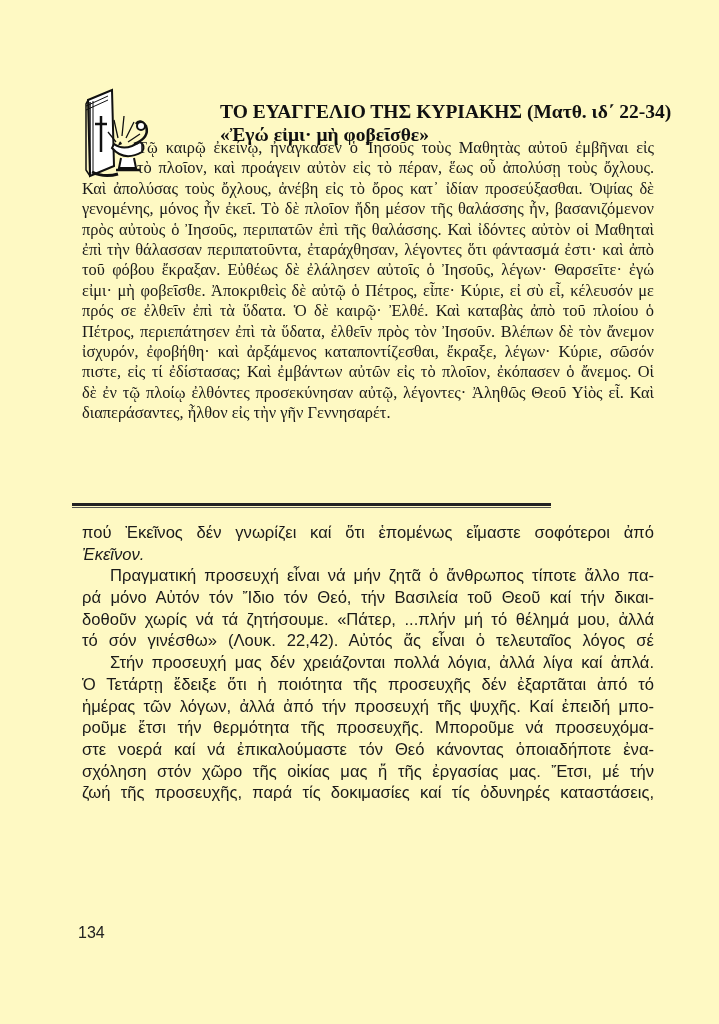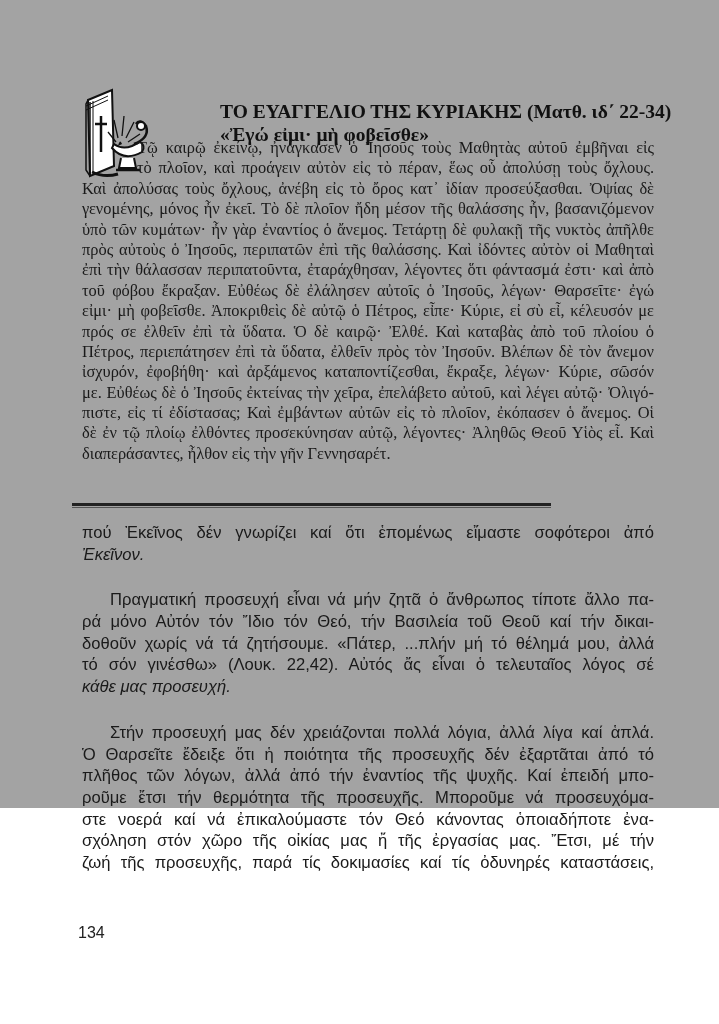--- a/index.html
+++ b/index.html
@@ -1,36 +1,36 @@
 <!DOCTYPE html>
 <html><head>
 <meta charset="utf-8">
 <style>
   html, body { margin: 0; padding: 0; background: #ffffff; }
   body { width: 719px; height: 1024px; position: relative; overflow: hidden; color: #1a1a1a; }
-  .page { position: absolute; left: 0; top: 0; width: 719px; height: 808px; background: #a3a3a3; }
+  .page { position: absolute; left: 0; top: 0; width: 719px; height: 1024px; background: #fef9c3; }
 
   .gospel-box { position: absolute; left: 82px; top: 82px; width: 572px; }
   .ornament { position: absolute; left: 2px; top: 4px; width: 78px; height: 92px; }
   .title { position: absolute; left: 138px; top: 6px; font-family: "Liberation Serif", serif; font-weight: bold;
            font-size: 19.5px; line-height: 22px; white-space: nowrap; color: #111; }
   .subtitle { position: absolute; left: 138px; top: 32px; font-family: "Liberation Serif", serif; font-weight: bold;
               font-size: 19.5px; line-height: 22px; white-space: nowrap; color: #111; margin-top: 10px; }
   .gospel-text { position: absolute; left: 0; top: 56px; width: 572px; font-family: "Liberation Serif", serif;
                  font-size: 16.4px; color: #1a1a1a; }
   .gline { height: 20.4px; line-height: 20.4px; white-space: nowrap; text-align: justify; text-align-last: justify; }
   .gline.indent { padding-left: 55px; }
   .gline.last { text-align-last: left; }
   .rule-wide { position: absolute; left: 72px; top: 503px; width: 479px; height: 5px;
                border-top: 3px solid #222; border-bottom: 1px solid #555; box-sizing: border-box; }
 
   .body-text { position: absolute; left: 82px; top: 522px; width: 572px; font-family: "Liberation Sans", sans-serif;
                font-size: 16.6px; color: #1a1a1a; }
   .bline { height: 21.7px; line-height: 21.7px; white-space: nowrap; text-align: justify; text-align-last: justify; }
-  .bline.par { padding-left: 28px; margin-top: 24px; }
+  .bline.par { padding-left: 28px; }
   .bline.end { text-align-last: left; font-style: italic; }
 
   .page-number { position: absolute; left: 78px; top: 924px; font-family: "Liberation Sans", sans-serif;
                  font-size: 16px; color: #222; }
 </style>
 </head>
 <body>
 
 <div class="page">
 
@@ -60,48 +60,45 @@
     </svg>
 
     <h1 class="title">ΤΟ ΕΥΑΓΓΕΛΙΟ ΤΗΣ ΚΥΡΙΑΚΗΣ (Ματθ. ιδ΄ 22-34)</h1>
     <h2 class="subtitle">«Ἐγώ εἰμι· μὴ φοβεῖσθε»</h2>
 
     <div class="gospel-text">
       <div class="gline indent">Τῷ καιρῷ ἐκείνῳ, ἠνάγκασεν ὁ Ἰησοῦς τοὺς Μαθητὰς αὐτοῦ ἐμβῆναι εἰς</div>
       <div class="gline indent">τὸ πλοῖον, καὶ προάγειν αὐτὸν εἰς τὸ πέραν, ἕως οὗ ἀπολύσῃ τοὺς ὄχλους.</div>
       <div class="gline">Καὶ ἀπολύσας τοὺς ὄχλους, ἀνέβη εἰς τὸ ὄρος κατ᾿ ἰδίαν προσεύξασθαι. Ὀψίας δὲ</div>
       <div class="gline">γενομένης, μόνος ἦν ἐκεῖ. Τὸ δὲ πλοῖον ἤδη μέσον τῆς θαλάσσης ἦν, βασανιζόμενον</div>
-      <div class="gline">ὑπὸ τῶν κυμάτων· ἦν γὰρ ἐναντίος ὁ ἄνεμος. Τετάρτῃ δὲ φυλακῇ τῆς νυκτὸς ἀπῆλθε</div>
       <div class="gline">πρὸς αὐτοὺς ὁ Ἰησοῦς, περιπατῶν ἐπὶ τῆς θαλάσσης. Καὶ ἰδόντες αὐτὸν οἱ Μαθηταὶ</div>
       <div class="gline">ἐπὶ τὴν θάλασσαν περιπατοῦντα, ἐταράχθησαν, λέγοντες ὅτι φάντασμά ἐστι· καὶ ἀπὸ</div>
       <div class="gline">τοῦ φόβου ἔκραξαν. Εὐθέως δὲ ἐλάλησεν αὐτοῖς ὁ Ἰησοῦς, λέγων· Θαρσεῖτε· ἐγώ</div>
       <div class="gline">εἰμι· μὴ φοβεῖσθε. Ἀποκριθεὶς δὲ αὐτῷ ὁ Πέτρος, εἶπε· Κύριε, εἰ σὺ εἶ, κέλευσόν με</div>
       <div class="gline">πρός σε ἐλθεῖν ἐπὶ τὰ ὕδατα. Ὁ δὲ καιρῷ· Ἐλθέ. Καὶ καταβὰς ἀπὸ τοῦ πλοίου ὁ</div>
       <div class="gline">Πέτρος, περιεπάτησεν ἐπὶ τὰ ὕδατα, ἐλθεῖν πρὸς τὸν Ἰησοῦν. Βλέπων δὲ τὸν ἄνεμον</div>
       <div class="gline">ἰσχυρόν, ἐφοβήθη· καὶ ἀρξάμενος καταποντίζεσθαι, ἔκραξε, λέγων· Κύριε, σῶσόν</div>
-      <div class="gline">με. Εὐθέως δὲ ὁ Ἰησοῦς ἐκτείνας τὴν χεῖρα, ἐπελάβετο αὐτοῦ, καὶ λέγει αὐτῷ· Ὀλιγό-</div>
       <div class="gline">πιστε, εἰς τί ἐδίστασας; Καὶ ἐμβάντων αὐτῶν εἰς τὸ πλοῖον, ἐκόπασεν ὁ ἄνεμος. Οἱ</div>
       <div class="gline">δὲ ἐν τῷ πλοίῳ ἐλθόντες προσεκύνησαν αὐτῷ, λέγοντες· Ἀληθῶς Θεοῦ Υἱὸς εἶ. Καὶ</div>
       <div class="gline last">διαπεράσαντες, ἦλθον εἰς τὴν γῆν Γεννησαρέτ.</div>
     </div>
   </section>
 
   <div class="rule-wide"></div>
 
   <article class="body-text">
     <div class="bline">πού Ἐκεῖνος δέν γνωρίζει καί ὅτι ἑπομένως εἴμαστε σοφότεροι ἀπό</div>
     <div class="bline end">Ἐκεῖνον.</div>
     <div class="bline par">Πραγματική προσευχή εἶναι νά μήν ζητᾶ ὁ ἄνθρωπος τίποτε ἄλλο πα-</div>
     <div class="bline">ρά μόνο Αὐτόν τόν Ἴδιο τόν Θεό, τήν Βασιλεία τοῦ Θεοῦ καί τήν δικαι-</div>
     <div class="bline">δοθοῦν χωρίς νά τά ζητήσουμε. «Πάτερ, ...πλήν μή τό θέλημά μου, ἀλλά</div>
     <div class="bline">τό σόν γινέσθω» (Λουκ. 22,42). Αὐτός ἄς εἶναι ὁ τελευταῖος λόγος σέ</div>
-    <div class="bline end">κάθε μας προσευχή.</div>
     <div class="bline par">Στήν προσευχή μας δέν χρειάζονται πολλά λόγια, ἀλλά λίγα καί ἁπλά.</div>
-    <div class="bline">Ὁ Θαρσεῖτε ἔδειξε ὅτι ἡ ποιότητα τῆς προσευχῆς δέν ἐξαρτᾶται ἀπό τό</div>
-    <div class="bline">πλῆθος τῶν λόγων, ἀλλά ἀπό τήν ἐναντίος τῆς ψυχῆς. Καί ἐπειδή μπο-</div>
+    <div class="bline">Ὁ Τετάρτῃ ἔδειξε ὅτι ἡ ποιότητα τῆς προσευχῆς δέν ἐξαρτᾶται ἀπό τό</div>
+    <div class="bline">ἡμέρας τῶν λόγων, ἀλλά ἀπό τήν προσευχή τῆς ψυχῆς. Καί ἐπειδή μπο-</div>
     <div class="bline">ροῦμε ἔτσι τήν θερμότητα τῆς προσευχῆς. Μποροῦμε νά προσευχόμα-</div>
     <div class="bline">στε νοερά καί νά ἐπικαλούμαστε τόν Θεό κάνοντας ὁποιαδήποτε ἐνα-</div>
     <div class="bline">σχόληση στόν χῶρο τῆς οἰκίας μας ἤ τῆς ἐργασίας μας. Ἔτσι, μέ τήν</div>
     <div class="bline">ζωή τῆς προσευχῆς, παρά τίς δοκιμασίες καί τίς ὀδυνηρές καταστάσεις,</div>
   </article>
 
   <div class="page-number">134</div>
 </div>
 
 </body></html>

